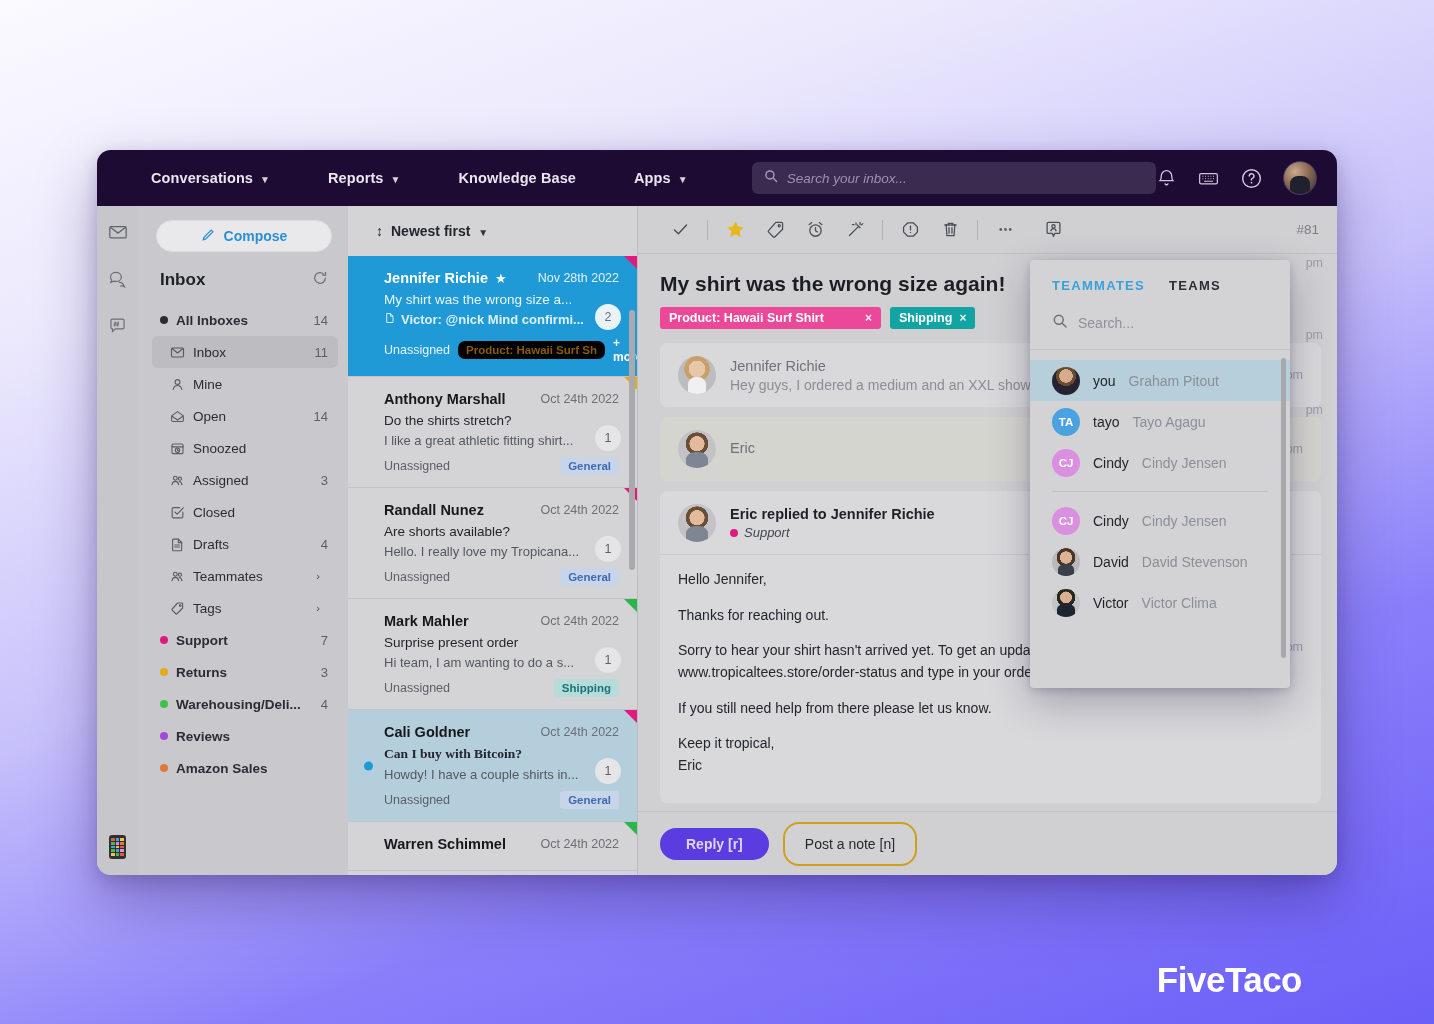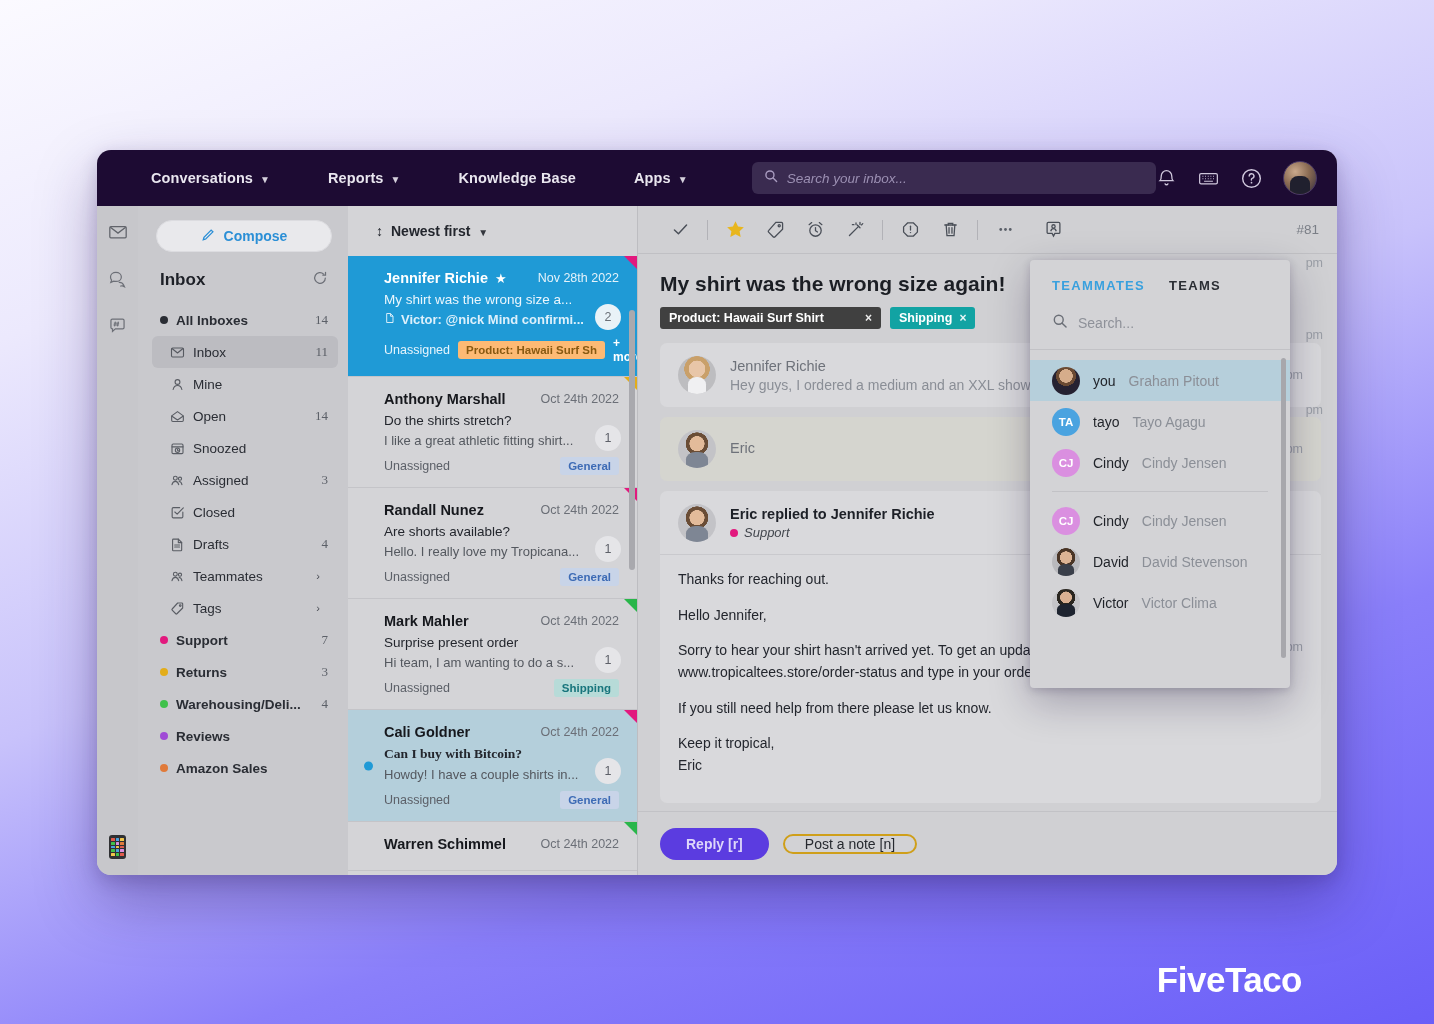--- a/index.html
+++ b/index.html
@@ -114,21 +114,21 @@
   .f-item {
     display: flex; align-items: center;
     height: 32px; margin: 0 10px 0 14px;
     padding: 0 10px 0 8px; border-radius: 6px;
     font-size: 13.5px; color: #2a2d34; cursor: pointer;
     gap: 8px;
   }
   .f-item.sub { padding-left: 18px; }
   .f-item.active { background: #bcbcc1; }
   .f-item .lbl { flex: 1; white-space: nowrap; overflow: hidden; text-overflow: ellipsis; }
-  .f-item .cnt { color: #5c6068; font-size: 13px; font-family: Liberation Serif, serif; }
+  .f-item .cnt { color: #5c6068; font-size: 13px; }
   .f-item.bold .lbl { font-weight: 700; }
   .dot { width: 8px; height: 8px; border-radius: 50%; flex: 0 0 8px; }
   .chev { font-size: 11px; color: #4a4d55; margin-left: 4px; }
   .f-icon { width: 15px; display: flex; justify-content: center; opacity: .8; flex: 0 0 15px; }
 
   
   .convlist {
     width: 290px; flex: 0 0 290px;
     background: #d4d4d7;
     display: flex; flex-direction: column;
@@ -170,21 +170,21 @@
   .conv.selected .prev { color: #ddf0fb; font-weight: 600; }
   .conv .row3 { display: flex; align-items: center; gap: 8px; }
   .conv .assignee { font-size: 12.5px; color: #5c6068; }
   .conv.selected .assignee { color: #e6f4fc; }
   .tagchip {
     font-size: 11.5px; font-weight: 700; padding: 3px 8px; border-radius: 3px;
     margin-left: auto; white-space: nowrap;
   }
   .tag-general { background: #c8d4e8; color: #3d6bb5; }
   .tag-shipping { background: #b7dbd8; color: #18757c; }
-  .tag-product { background: #fdba74; color: #8a5a12; }
+  .tag-product { background: #000000; color: #8a5a12; border-radius: 7px; }
   .conv .more { font-size: 12px; color: #fff; font-weight: 600; }
   .badge-count {
     position: absolute; right: 16px; top: 48px;
     width: 26px; height: 26px; border-radius: 50%;
     background: #e5e5e8; color: #5d6views; color: #5d6068;
     display: flex; align-items: center; justify-content: center;
     font-size: 12.5px;
   }
   .conv.selected .badge-count { background: #e9f2f7; color: #6b7077; }
   .corner {
@@ -224,21 +224,21 @@
   .ticket-id { margin-left: auto; font-size: 13.5px; color: #7a7e86; }
 
   .subject-wrap { padding: 18px 26px 14px 22px; }
   .subject { font-size: 21px; font-weight: 700; color: #1b1e24; margin-bottom: 11px; }
   .subject-tags { display: flex; gap: 9px; }
   .stag {
     display: flex; align-items: center; gap: 7px;
     font-size: 12.5px; font-weight: 600; padding: 4px 9px; border-radius: 3px;
     color: #fff; cursor: pointer;
   }
-  .stag.gold { background: #404040; gap: 41px; }
+  .stag.gold { background: #ec4899; gap: 41px; }
   .stag.teal { background: #12a3a3; }
   .stag .x { font-size: 12px; opacity: .9; }
 
   .thread { flex: 1; padding: 0 16px 0 22px; overflow: hidden; position: relative; }
   .msg-card {
     background: #d9d9dc; border-radius: 7px;
     margin-bottom: 10px; padding: 13px 18px;
     display: flex; align-items: center; gap: 14px;
     position: relative; cursor: pointer;
   }
@@ -273,21 +273,21 @@
     padding: 0 22px;
     border-top: 1px solid #c2c2c6;
   }
   .btn-reply {
     height: 32px; padding: 0 26px; border-radius: 16px;
     background: #5b3ce0; color: #ded7fa; font-size: 14px; font-weight: 600;
     display: flex; align-items: center; cursor: pointer; border: none;
     font-family: "Liberation Sans", sans-serif;
   }
   .btn-note {
-    height: 20px; padding: 0 20px; border-radius: 16px;
+    height: 44px; padding: 0 20px; border-radius: 16px;
     background: #d2d2d5; color: #26292f; font-size: 14px;
     border: 2px solid #cf9f1a; display: flex; align-items: center; cursor: pointer;
     font-family: "Liberation Sans", sans-serif;
   }
 
   
   .right-col {
     position: absolute; right: 0; top: 48px; bottom: 64px; width: 56px;
     pointer-events: none;
   }
@@ -837,22 +837,22 @@
             <span>
               <div class="nm">Eric replied to Jennifer Richie</div>
               <div class="cat">
                 <span class="dot" style="background:#e2197e"></span>
                 <span>Support</span>
               </div>
             </span>
             <span class="m-ts">pm</span>
           </div>
           <div class="open-body">
+            <p>Hello Jennifer,</p>
             <p>Thanks for reaching out.</p>
-            <p>Hello Jennifer,</p>
             <p>Sorry to hear your shirt hasn't arrived yet.  To get an update on the status, please visit www.tropicaltees.store/order-status and type in your order number.</p>
             <p>If you still need help from there please let us know.</p>
             <p style="margin-bottom:0">Keep it tropical,</p>
             <p>Eric</p>
           </div>
         </div>
       </div>
 
       <div class="actions">
         <button class="btn-reply">Reply [r]</button>

